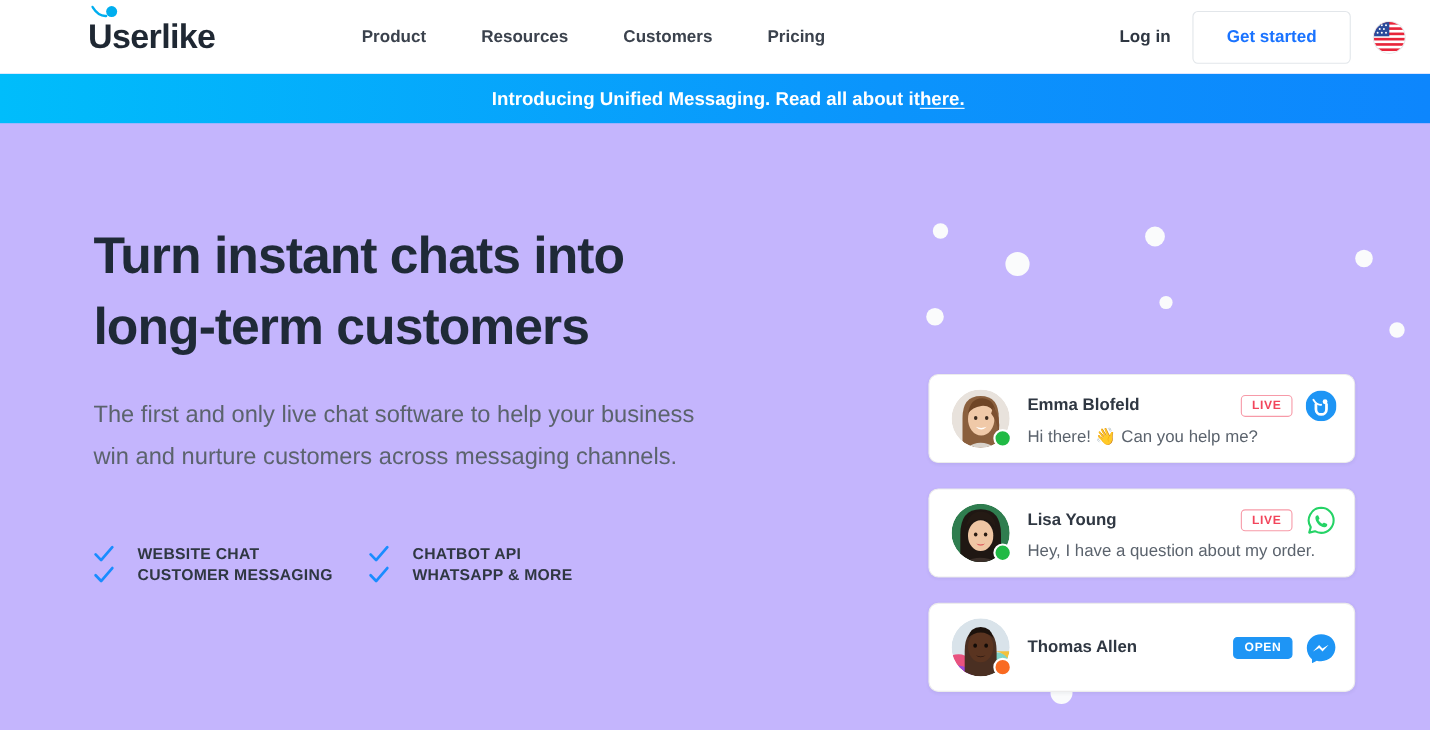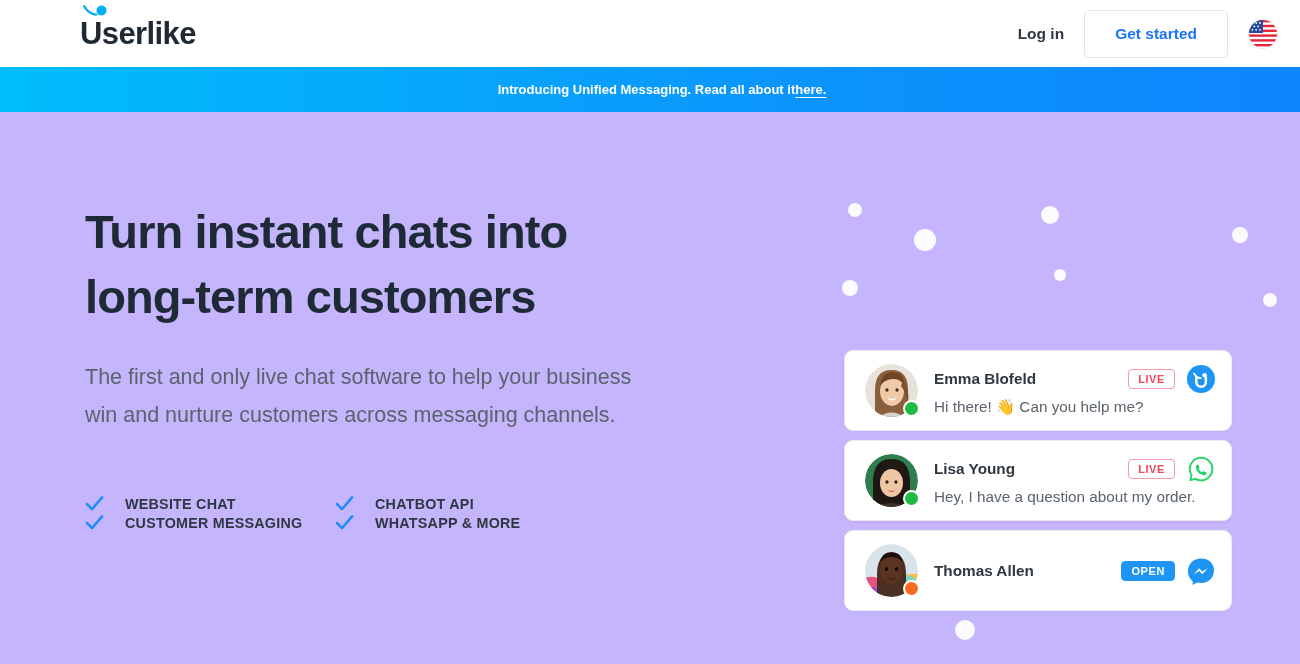--- a/index.html
+++ b/index.html
@@ -55,21 +55,21 @@
     width: 30px; height: 30px; border-radius: 50%;
     overflow: hidden; position: relative;
     border: 1px solid #e6e8ea; cursor: pointer; flex: none;
   }
 
   
   .banner {
     height: 45px; width: 100%;
     background: linear-gradient(90deg, #00bdfb 0%, #0b94fc 62%, #0d86fd 100%);
     display: flex; align-items: center; justify-content: center;
-    color: #fff; font-size: 13px; font-weight: bold;
+    color: #fff; font-size: 17px; font-weight: bold;
     cursor: pointer; position: relative; z-index: 4; padding-left: 24px;
   }
   .banner .lnk { text-decoration: underline; text-underline-offset: 3px; }
 
   
   .hero { position: relative; display: flex; padding-top: 88px; }
   .hero-left { width: 760px; padding-left: 85px; }
   .headline {
     font-size: 47px; font-weight: bold; color: #1f2a37;
     line-height: 1.38; letter-spacing: -0.9px;
@@ -84,22 +84,22 @@
   }
   .feature { display: flex; align-items: center; gap: 21px; }
   .check-icon { width: 19px; height: 19px; flex: none; }
   .feature-label {
     font-size: 14.3px; font-weight: bold; color: #2f3742;
     letter-spacing: 0.25px; white-space: nowrap;
   }
 
   
   .chat-stack {
-    position: absolute; left: 844px; top: 350px;
-    width: 388px; display: flex; flex-direction: column; gap: 9px;
+    position: absolute; left: 844px; top: 340px;
+    width: 388px; display: flex; flex-direction: column; gap: 23px;
   }
   .chat-card {
     background: #fff; border: 1px solid #ececec; border-radius: 9px;
     box-shadow: 0 1px 3px rgba(20,30,50,0.05);
     height: 81px; display: flex; align-items: center;
     padding: 0 16px 0 20px; cursor: pointer;
   }
   .avatar-wrap { position: relative; width: 53px; height: 53px; flex: none; }
   .avatar {
     width: 53px; height: 53px; border-radius: 50%;
@@ -155,20 +155,26 @@
     <div class="logo-wrap">
       <div class="logo-mark">
         <svg class="logo-swoosh" viewBox="0 0 26 13">
           <path d="M1 1.2 C5 7.5 9.5 9.8 13.5 9.5" stroke="#00aeef" stroke-width="2.2" fill="none" stroke-linecap="round"></path>
           <circle cx="18.5" cy="5.5" r="5" fill="#00aeef"></circle>
         </svg>
         <div class="logo-text">Userlike</div>
       </div>
     </div>
 
+    <nav class="nav">
+      <div class="nav-item">Product</div>
+      <div class="nav-item">Resources</div>
+      <div class="nav-item">Customers</div>
+      <div class="nav-item">Pricing</div>
+    </nav>
 
     <div class="header-right">
       <div class="login-link">Log in</div>
       <div class="cta-btn">Get started</div>
       <div class="flag-icon">
         <svg viewBox="0 0 30 30" width="30" height="30">
           <rect width="30" height="30" fill="#fff"></rect>
           <g fill="#e8253a">
             <rect y="0" width="30" height="2.4"></rect>
             <rect y="4.8" width="30" height="2.4"></rect>

